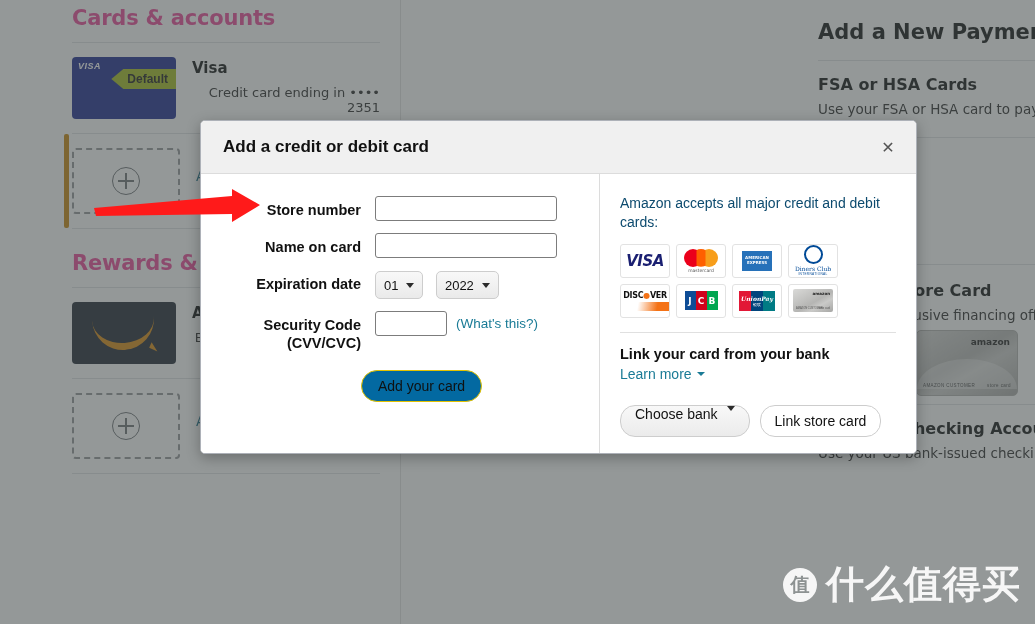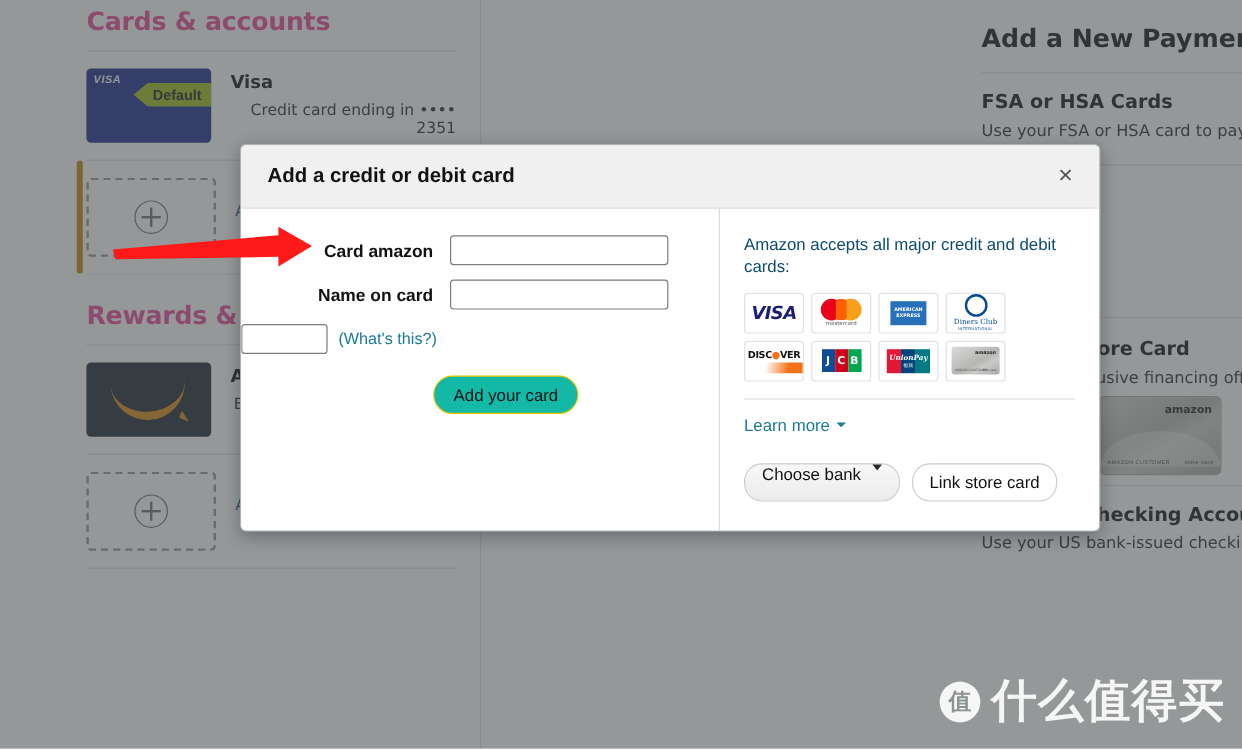--- a/index.html
+++ b/index.html
@@ -91,21 +91,21 @@
   .fsel{
     height:26px;border:1px solid #cdcdcd;border-radius:5px;
     background:linear-gradient(#f8f8f8,#eaeaea);
     display:inline-flex;align-items:center;gap:8px;padding:0 8px;font-size:13px;color:#111;cursor:pointer;
     font-family:"Liberation Sans",sans-serif;margin-right:8px;
   }
   .chev{width:0;height:0;border-left:4.5px solid transparent;border-right:4.5px solid transparent;border-top:5.5px solid #2b2b2b;}
   .whats{font-size:13.5px;color:#1a7b96;margin-left:9px;padding-top:5px;cursor:pointer;}
   .yellow-btn{
     margin-left:160px;margin-top:6px;
-    background:#14b8a6;border:1px solid #e3c200;border-radius:17px;
+    background:#0369a1;border:1px solid #e3c200;border-radius:17px;
     padding:7px 16px;font-size:14px;color:#0f1111;cursor:pointer;font-family:"Liberation Sans",sans-serif;
   }
 
   .rp-text{font-size:14px;color:#0c4a6e;line-height:1.35;margin:0 0 12px;}
   .logo-grid{display:grid;grid-template-columns:repeat(4,50px);gap:6px;margin-bottom:14px;}
   .lg{height:32px;border:1px solid #e2e2e2;border-radius:3px;background:#fff;display:flex;align-items:center;justify-content:center;overflow:hidden;}
   .rp-hr{height:1px;background:#e0e0e0;margin:4px 0 13px;}
   .rp-h4{font-size:14.5px;font-weight:700;color:#111;margin:0 0 3px;}
   .rp-learn{font-size:14px;color:#1a7b96;cursor:pointer;display:inline-flex;align-items:center;gap:5px;}
   .rp-learn .c2{width:0;height:0;border-left:4px solid transparent;border-right:4px solid transparent;border-top:4.5px solid #1a7b96;}
@@ -258,31 +258,48 @@
   <div class="m-head">
     <div class="m-title">Add a credit or debit card</div>
     <button class="m-close">✕</button>
   </div>
 
   <div class="m-body">
 
     <div class="m-left">
 
       <div class="frow">
-        <div class="flabel">Card amazon</div>
+        <div class="flabel">Store number</div>
         <input class="finput" type="text" value="" style="">
       </div>
 
       <div class="frow">
         <div class="flabel">Name on card</div>
         <input class="finput" type="text" value="" style="">
       </div>
 
-
       <div class="frow">
+        <div class="flabel">Expiration date</div>
+        <div style="padding-top:1px;">
+          <div class="fsel">
+            <span>01</span>
+            <span class="chev"></span>
+          </div>
+          <div class="fsel">
+            <span>2022</span>
+            <span class="chev"></span>
+          </div>
+        </div>
+      </div>
+
+      <div class="frow">
+        <div class="flabel">
+          <div>Security Code</div>
+          <div>(CVV/CVC)</div>
+        </div>
         <input class="finput cvv-input" type="text" value="" style="">
         <span class="whats">(What's this?)</span>
       </div>
 
       <button class="yellow-btn">Add your card</button>
     </div>
 
     <div class="m-right">
       <p class="rp-text">Amazon accepts all major credit and debit cards:</p>
 
@@ -335,20 +352,21 @@
             <div class="amzcard">
               <div class="aa">amazon</div>
               <div class="bb">AMAZON CUSTOMER</div>
               <div class="cc">store card</div>
             </div>
           </div>
       </div>
 
       <div class="rp-hr"></div>
 
+      <div class="rp-h4">Link your card from your bank</div>
       <span class="rp-learn">
         <span>Learn more</span>
         <span class="c2"></span>
       </span>
 
       <div class="rp-actions">
         <div class="btn-grey">
           <span>Choose bank</span>
           <span class="chev"></span>
         </div>

